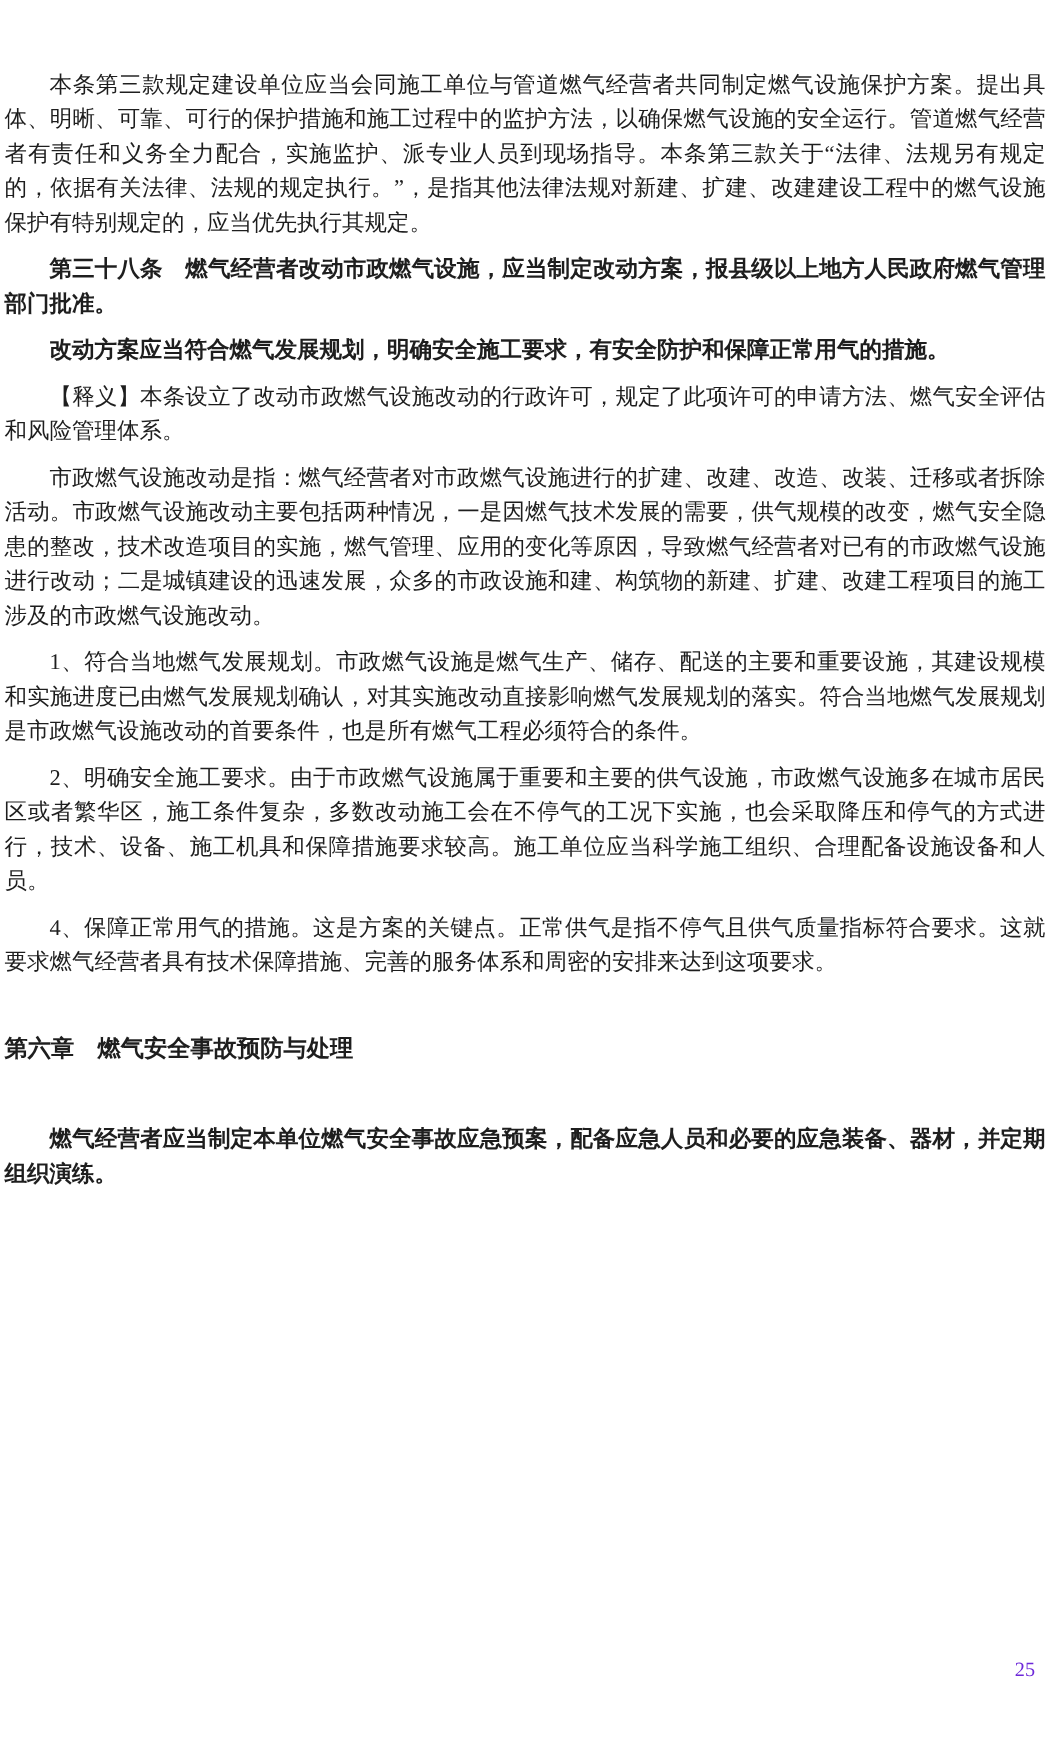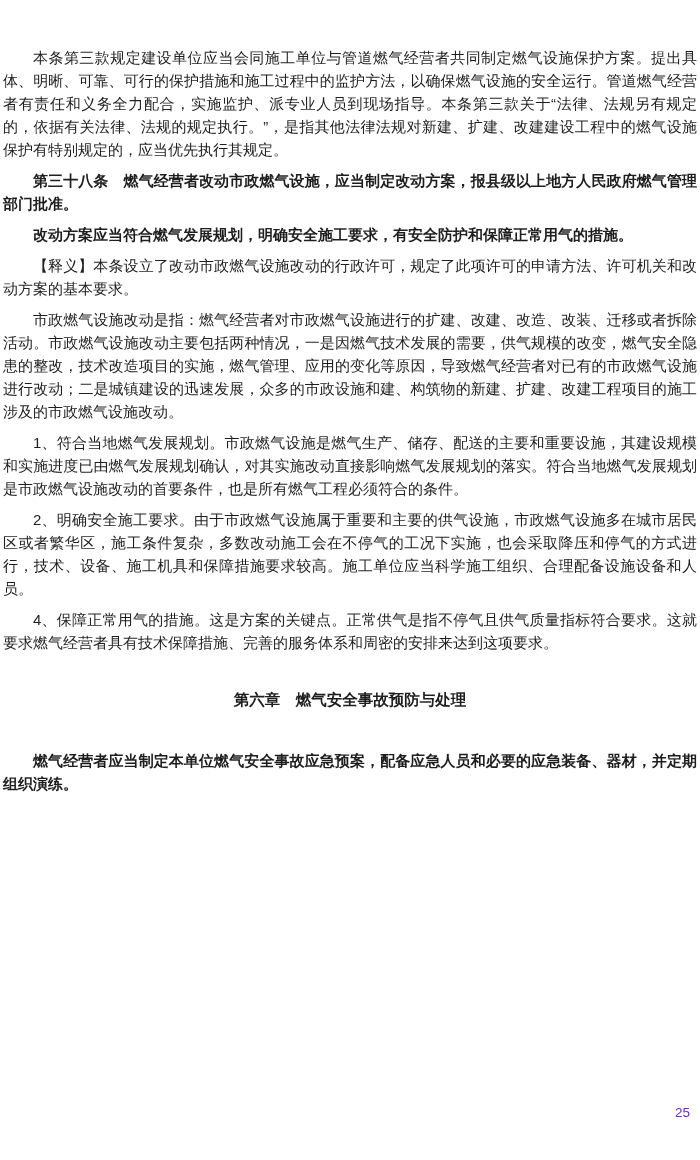--- a/index.html
+++ b/index.html
@@ -7,21 +7,21 @@
     padding: 0;
     background: #ffffff;
   }
   .page {
     position: relative;
     width: 700px;
     height: 1160px;
     box-sizing: border-box;
     background: #ffffff;
     color: #1e1e1e;
-    font-family: Liberation Sans, sans-serif;
+    font-family: Liberation Serif, serif;
     padding: 46px 3px 12px 3px;
     overflow: hidden;
   }
   .para {
     margin: 0 0 8px 0;
     font-size: 15px;
     line-height: 23px;
     text-align: justify;
     text-indent: 2em;
   }
@@ -29,21 +29,20 @@
     font-weight: 700;
   }
   .para.wide-indent {
     text-indent: 3.7em;
   }
   .chapter-heading {
     margin: 34px 0 38px 0;
     font-size: 15.5px;
     line-height: 23px;
     font-weight: 700;
-    text-align: center;
     text-indent: 0;
   }
   .page-number {
     position: absolute;
     right: 10px;
     bottom: 40px;
     font-size: 13.5px;
     line-height: 15px;
     color: #6d28d9;
   }
@@ -52,21 +51,21 @@
 <body>
 
 <div class="page">
 
   <p class="para">本条第三款规定建设单位应当会同施工单位与管道燃气经营者共同制定燃气设施保护方案。提出具体、明晰、可靠、可行的保护措施和施工过程中的监护方法，以确保燃气设施的安全运行。管道燃气经营者有责任和义务全力配合，实施监护、派专业人员到现场指导。本条第三款关于“法律、法规另有规定的，依据有关法律、法规的规定执行。”，是指其他法律法规对新建、扩建、改建建设工程中的燃气设施保护有特别规定的，应当优先执行其规定。</p>
 
   <p class="para article">第三十八条　燃气经营者改动市政燃气设施，应当制定改动方案，报县级以上地方人民政府燃气管理部门批准。</p>
 
   <p class="para article">改动方案应当符合燃气发展规划，明确安全施工要求，有安全防护和保障正常用气的措施。</p>
 
-  <p class="para">【释义】本条设立了改动市政燃气设施改动的行政许可，规定了此项许可的申请方法、许可机关和改动方案的基本要求。</p>
+  <p class="para">【释义】本条设立了改动市政燃气设施改动的行政许可，规定了此项许可的申请方法、燃气安全评估和风险管理体系。</p>
 
   <p class="para">市政燃气设施改动是指：燃气经营者对市政燃气设施进行的扩建、改建、改造、改装、迁移或者拆除活动。市政燃气设施改动主要包括两种情况，一是因燃气技术发展的需要，供气规模的改变，燃气安全隐患的整改，技术改造项目的实施，燃气管理、应用的变化等原因，导致燃气经营者对已有的市政燃气设施进行改动；二是城镇建设的迅速发展，众多的市政设施和建、构筑物的新建、扩建、改建工程项目的施工涉及的市政燃气设施改动。</p>
 
 
 
   <p class="para">1、符合当地燃气发展规划。市政燃气设施是燃气生产、储存、配送的主要和重要设施，其建设规模和实施进度已由燃气发展规划确认，对其实施改动直接影响燃气发展规划的落实。符合当地燃气发展规划是市政燃气设施改动的首要条件，也是所有燃气工程必须符合的条件。</p>
 
   <p class="para">2、明确安全施工要求。由于市政燃气设施属于重要和主要的供气设施，市政燃气设施多在城市居民区或者繁华区，施工条件复杂，多数改动施工会在不停气的工况下实施，也会采取降压和停气的方式进行，技术、设备、施工机具和保障措施要求较高。施工单位应当科学施工组织、合理配备设施设备和人员。</p>
 
 

